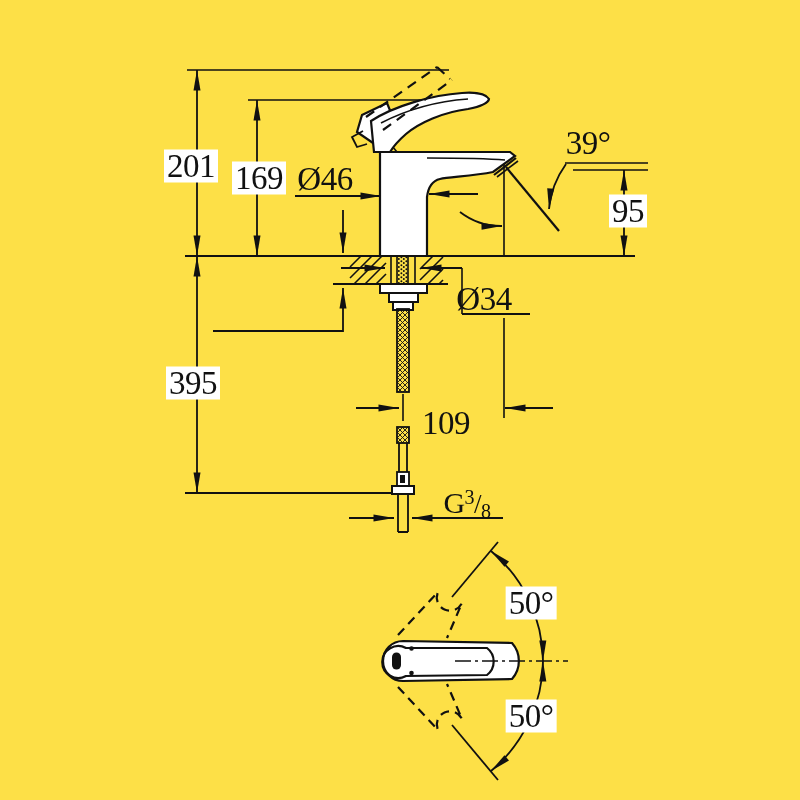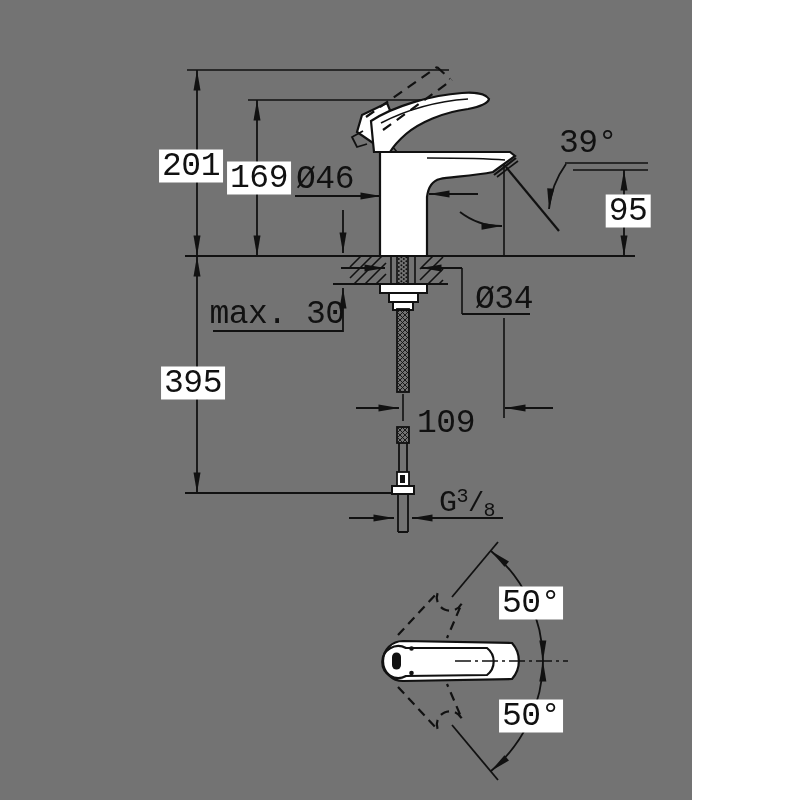--- a/index.html
+++ b/index.html
@@ -1,20 +1,20 @@
 <!DOCTYPE html>
 <html><head>
 <meta charset="utf-8">
 <style>
   html,body{margin:0;padding:0;background:#fff;}
   #canvas{
     position:relative;
-    width:692px;height:800px;
-    background:#737373;
-    font-family:Liberation Mono, monospace;
+    width:800px;height:800px;
+    background:#fde047;
+    font-family:Liberation Serif, serif;
     overflow:hidden;
   }
   #drawing{position:absolute;left:0;top:0;}
   .lbl{
     position:absolute;
     transform:translate(-50%,-50%);
     font-size:33px;
     line-height:1;
     color:#111;
     white-space:nowrap;
@@ -151,22 +151,21 @@
       <path class="dim" d="M543,661 A145 145 0 0 0 491,551" marker-start="url(#as)" marker-end="url(#ae)"></path>
       <path class="dim" d="M543,661 A145 145 0 0 1 491,771" marker-start="url(#as)" marker-end="url(#ae)"></path>
     </g>
   </svg>
 
   <div class="lbl bg" style="left:191px;top:166px;">201</div>
   <div class="lbl bg" style="left:259px;top:178px;">169</div>
   <div class="lbl" style="left:325px;top:179px;">Ø46</div>
   <div class="lbl" style="left:588px;top:143px;">39°</div>
   <div class="lbl bg" style="left:628px;top:211px;">95</div>
-  <div class="lbl" style="left:277px;top:314px;">max. 30</div>
-  <div class="lbl" style="left:504px;top:299px;">Ø34</div>
+  <div class="lbl" style="left:484px;top:299px;">Ø34</div>
   <div class="lbl bg" style="left:193px;top:375px;margin-top:8px;">395</div>
   <div class="lbl" style="left:446px;top:407px;margin-top:16px;">109</div>
   <div class="lbl" style="left:467px;top:503px;">
     <span class="g-main">G</span><span class="g-sup">3</span><span class="g-slash">/</span><span class="g-sub">8</span>
   </div>
   <div class="lbl bg" style="left:531px;top:603px;">50°</div>
   <div class="lbl bg" style="left:531px;top:716px;">50°</div>
 
 </div>
 

